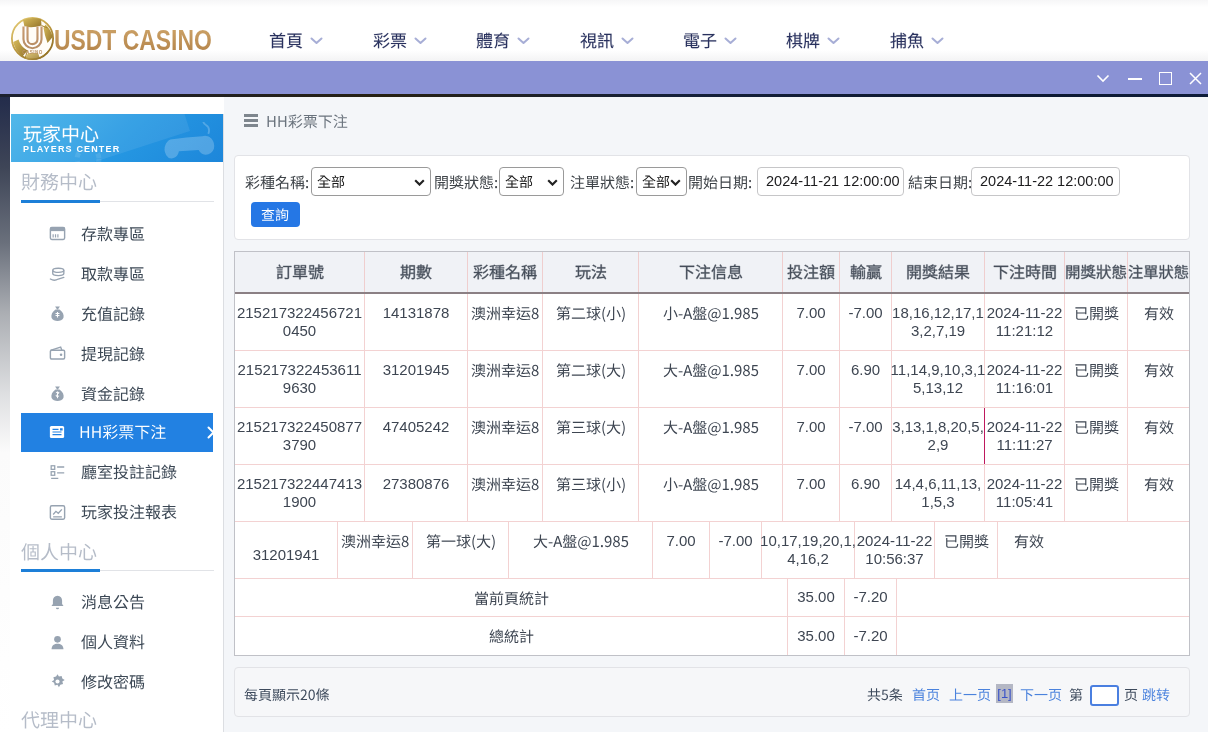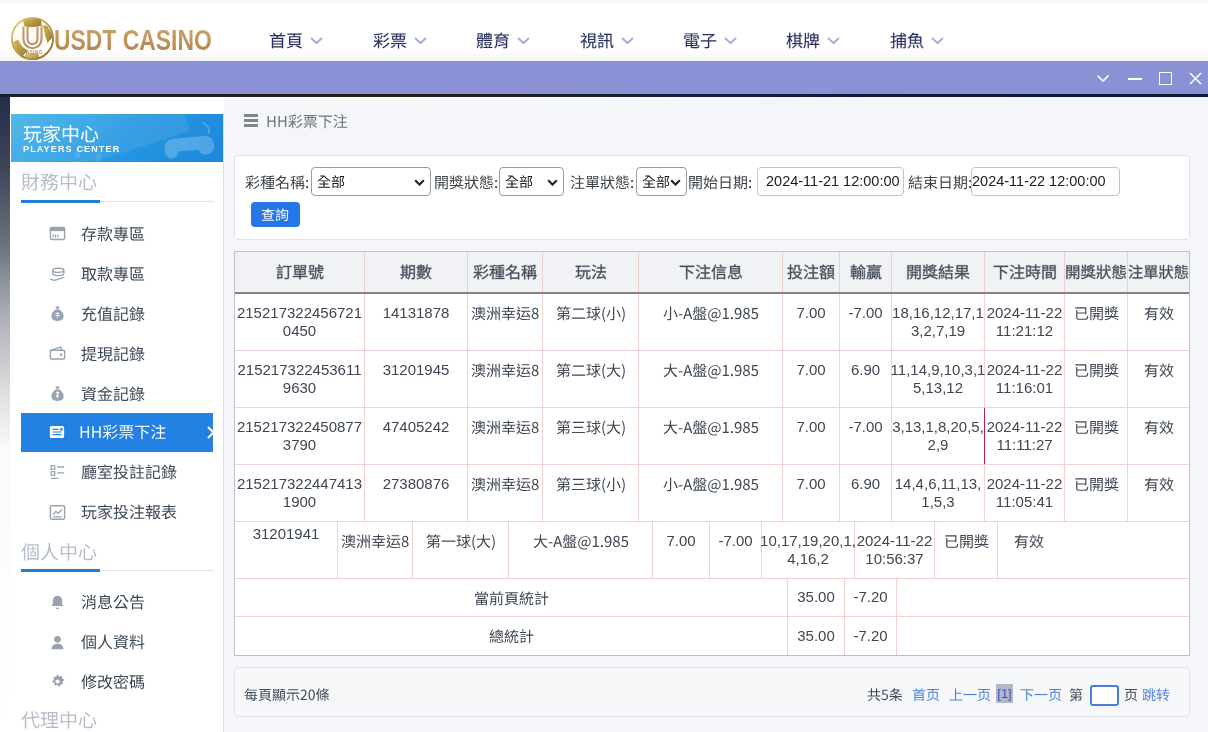--- a/index.html
+++ b/index.html
@@ -597,21 +597,21 @@
       <g transform="translate(0 14) scale(0.014 -0.014)" fill="#191919">
         <use href="#g69" x="0"></use>
         <use href="#g70" x="1000"></use>
       </g>
     </svg>
   </div>
 <svg class="abs" style="left:670px;top:178.5px" width="11" height="7" viewBox="0 0 11 7">
     <path d="M1.2 1.2 L5.5 5.6 L9.8 1.2" fill="none" stroke="#222" stroke-width="2.1"></path>
   </svg>
 <div class="abs" style="left:757px;top:167px;width:147px;height:29px;border:1px solid #c6c6c8;border-radius:4px;background:#fff;font-size:14.5px;color:#1c1c1e;line-height:27px;padding-left:8px;white-space:nowrap">2024-11-21 12:00:00</div>
-<div class="abs" style="left:971px;top:167px;width:149px;height:29px;border:1px solid #c6c6c8;border-radius:4px;background:#fff;font-size:14.5px;color:#1c1c1e;line-height:27px;white-space:nowrap">2024-11-22 12:00:00</div>
+<div class="abs" style="left:971px;top:167px;width:149px;height:29px;border:1px solid #c6c6c8;border-radius:4px;background:#fff;font-size:14.5px;color:#1c1c1e;line-height:27px;padding-left:8px;white-space:nowrap">2024-11-22 12:00:00</div>
 <div class="abs" style="left:251px;top:202px;width:49px;height:25px;background:#2577e5;border-radius:4px"></div>
 <div style="position:absolute;left:261px;top:206px;line-height:0;">
     <svg class="t" width="28" height="17" viewBox="0 0 28 17">
       <g transform="translate(0 14) scale(0.014 -0.014)" fill="#ffffff">
         <use href="#g71" x="0"></use>
         <use href="#g72" x="1000"></use>
       </g>
     </svg>
   </div>
 <div class="abs" style="left:234px;top:251px;width:956px;background:#fff;border:1px solid #c0c1c7">
@@ -1058,21 +1058,21 @@
             <g transform="translate(0 15) scale(0.015 -0.015)" fill="#3e4652">
               <use href="#g104" x="0"></use>
               <use href="#g105" x="1000"></use>
             </g>
           </svg>
         </div>
       </div>
     </div>
     <div style="display:flex;height:57px;border-bottom:1px solid #f3d2d2">
       <div style="width:103px;border-right:1px solid #f3d2d2;display:flex;flex-direction:column;align-items:center;justify-content:flex-start;text-align:center">
-        <div class="lat" style="font-size:15px;color:#3e4652;line-height:18.6px;margin-top:3px;">31201941</div>
+        <div class="lat" style="font-size:15px;color:#3e4652;line-height:18.6px;margin-top:24px;">31201941</div>
       </div>
       <div style="width:75px;border-right:1px solid #f3d2d2;display:flex;flex-direction:column;align-items:center;justify-content:flex-start;text-align:center">
         <div style="margin-top:10.0px;line-height:0">
           <svg class="t" width="68" height="18" viewBox="0 0 68 18">
             <g transform="translate(0 15) scale(0.015 -0.015)" fill="#3e4652">
               <use href="#g84" x="0"></use>
               <use href="#g85" x="1000"></use>
               <use href="#g86" x="2000"></use>
               <use href="#g87" x="3000"></use>
               <use href="#g88" x="4000"></use>

